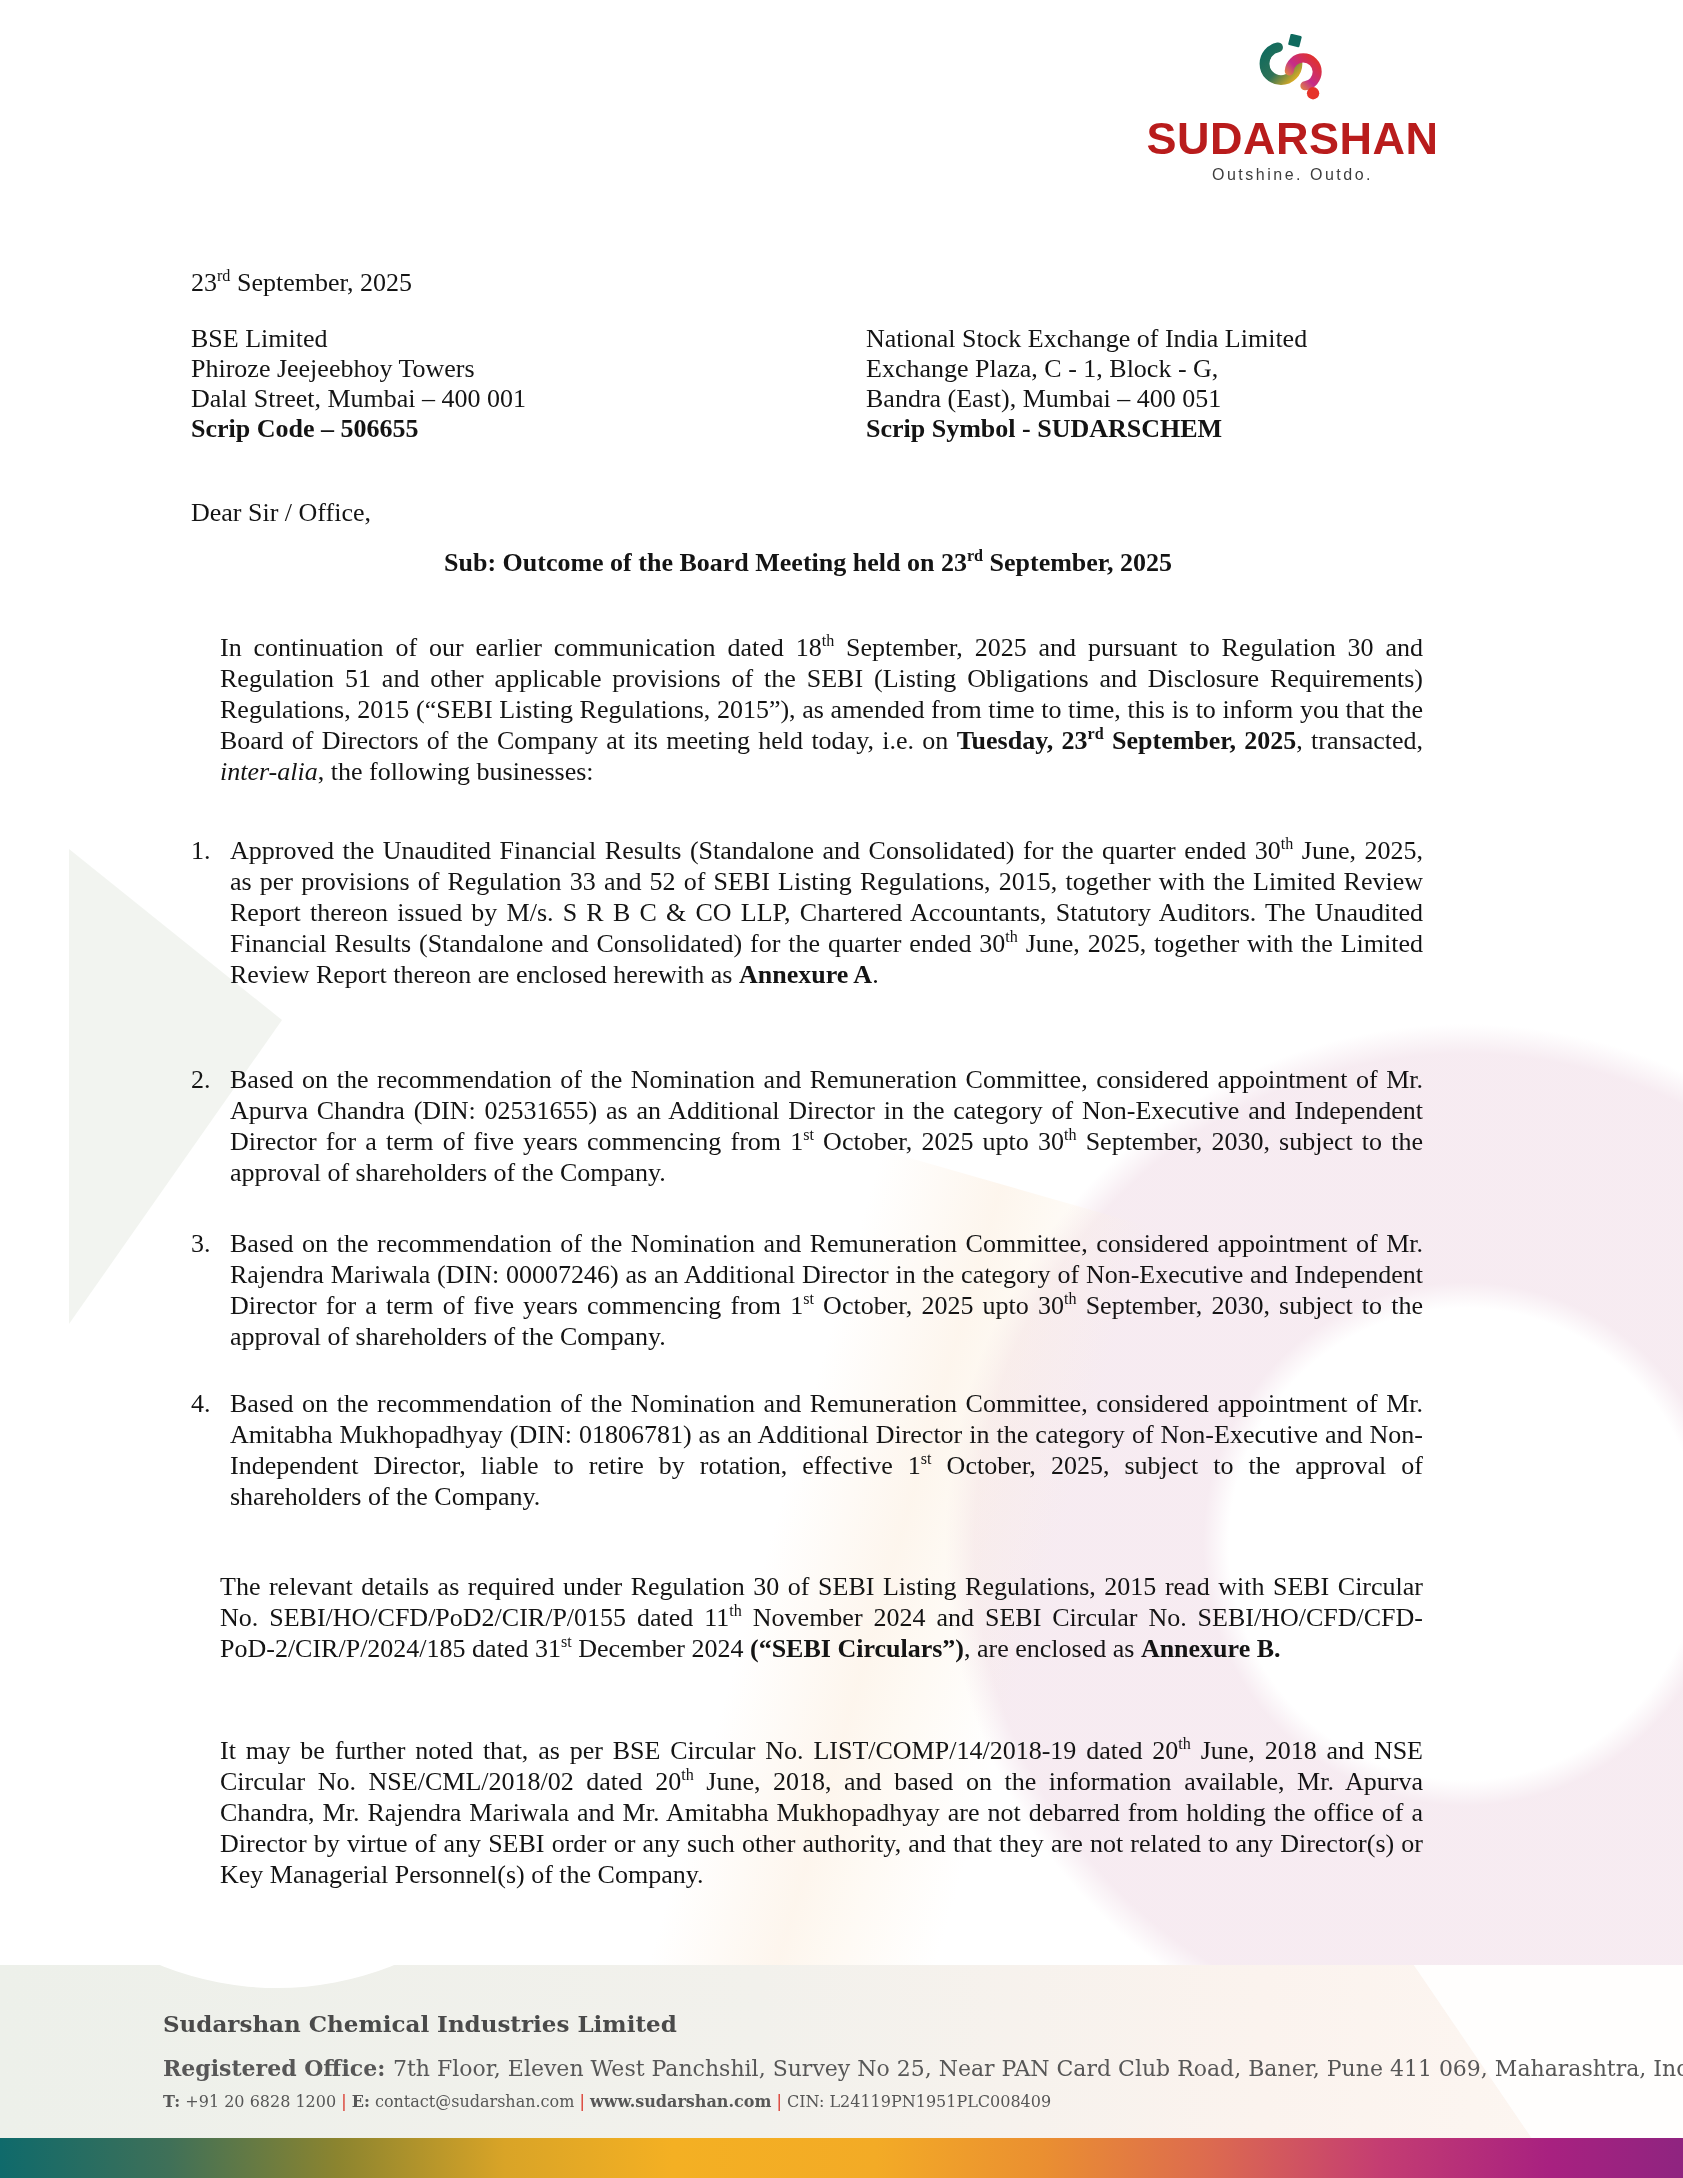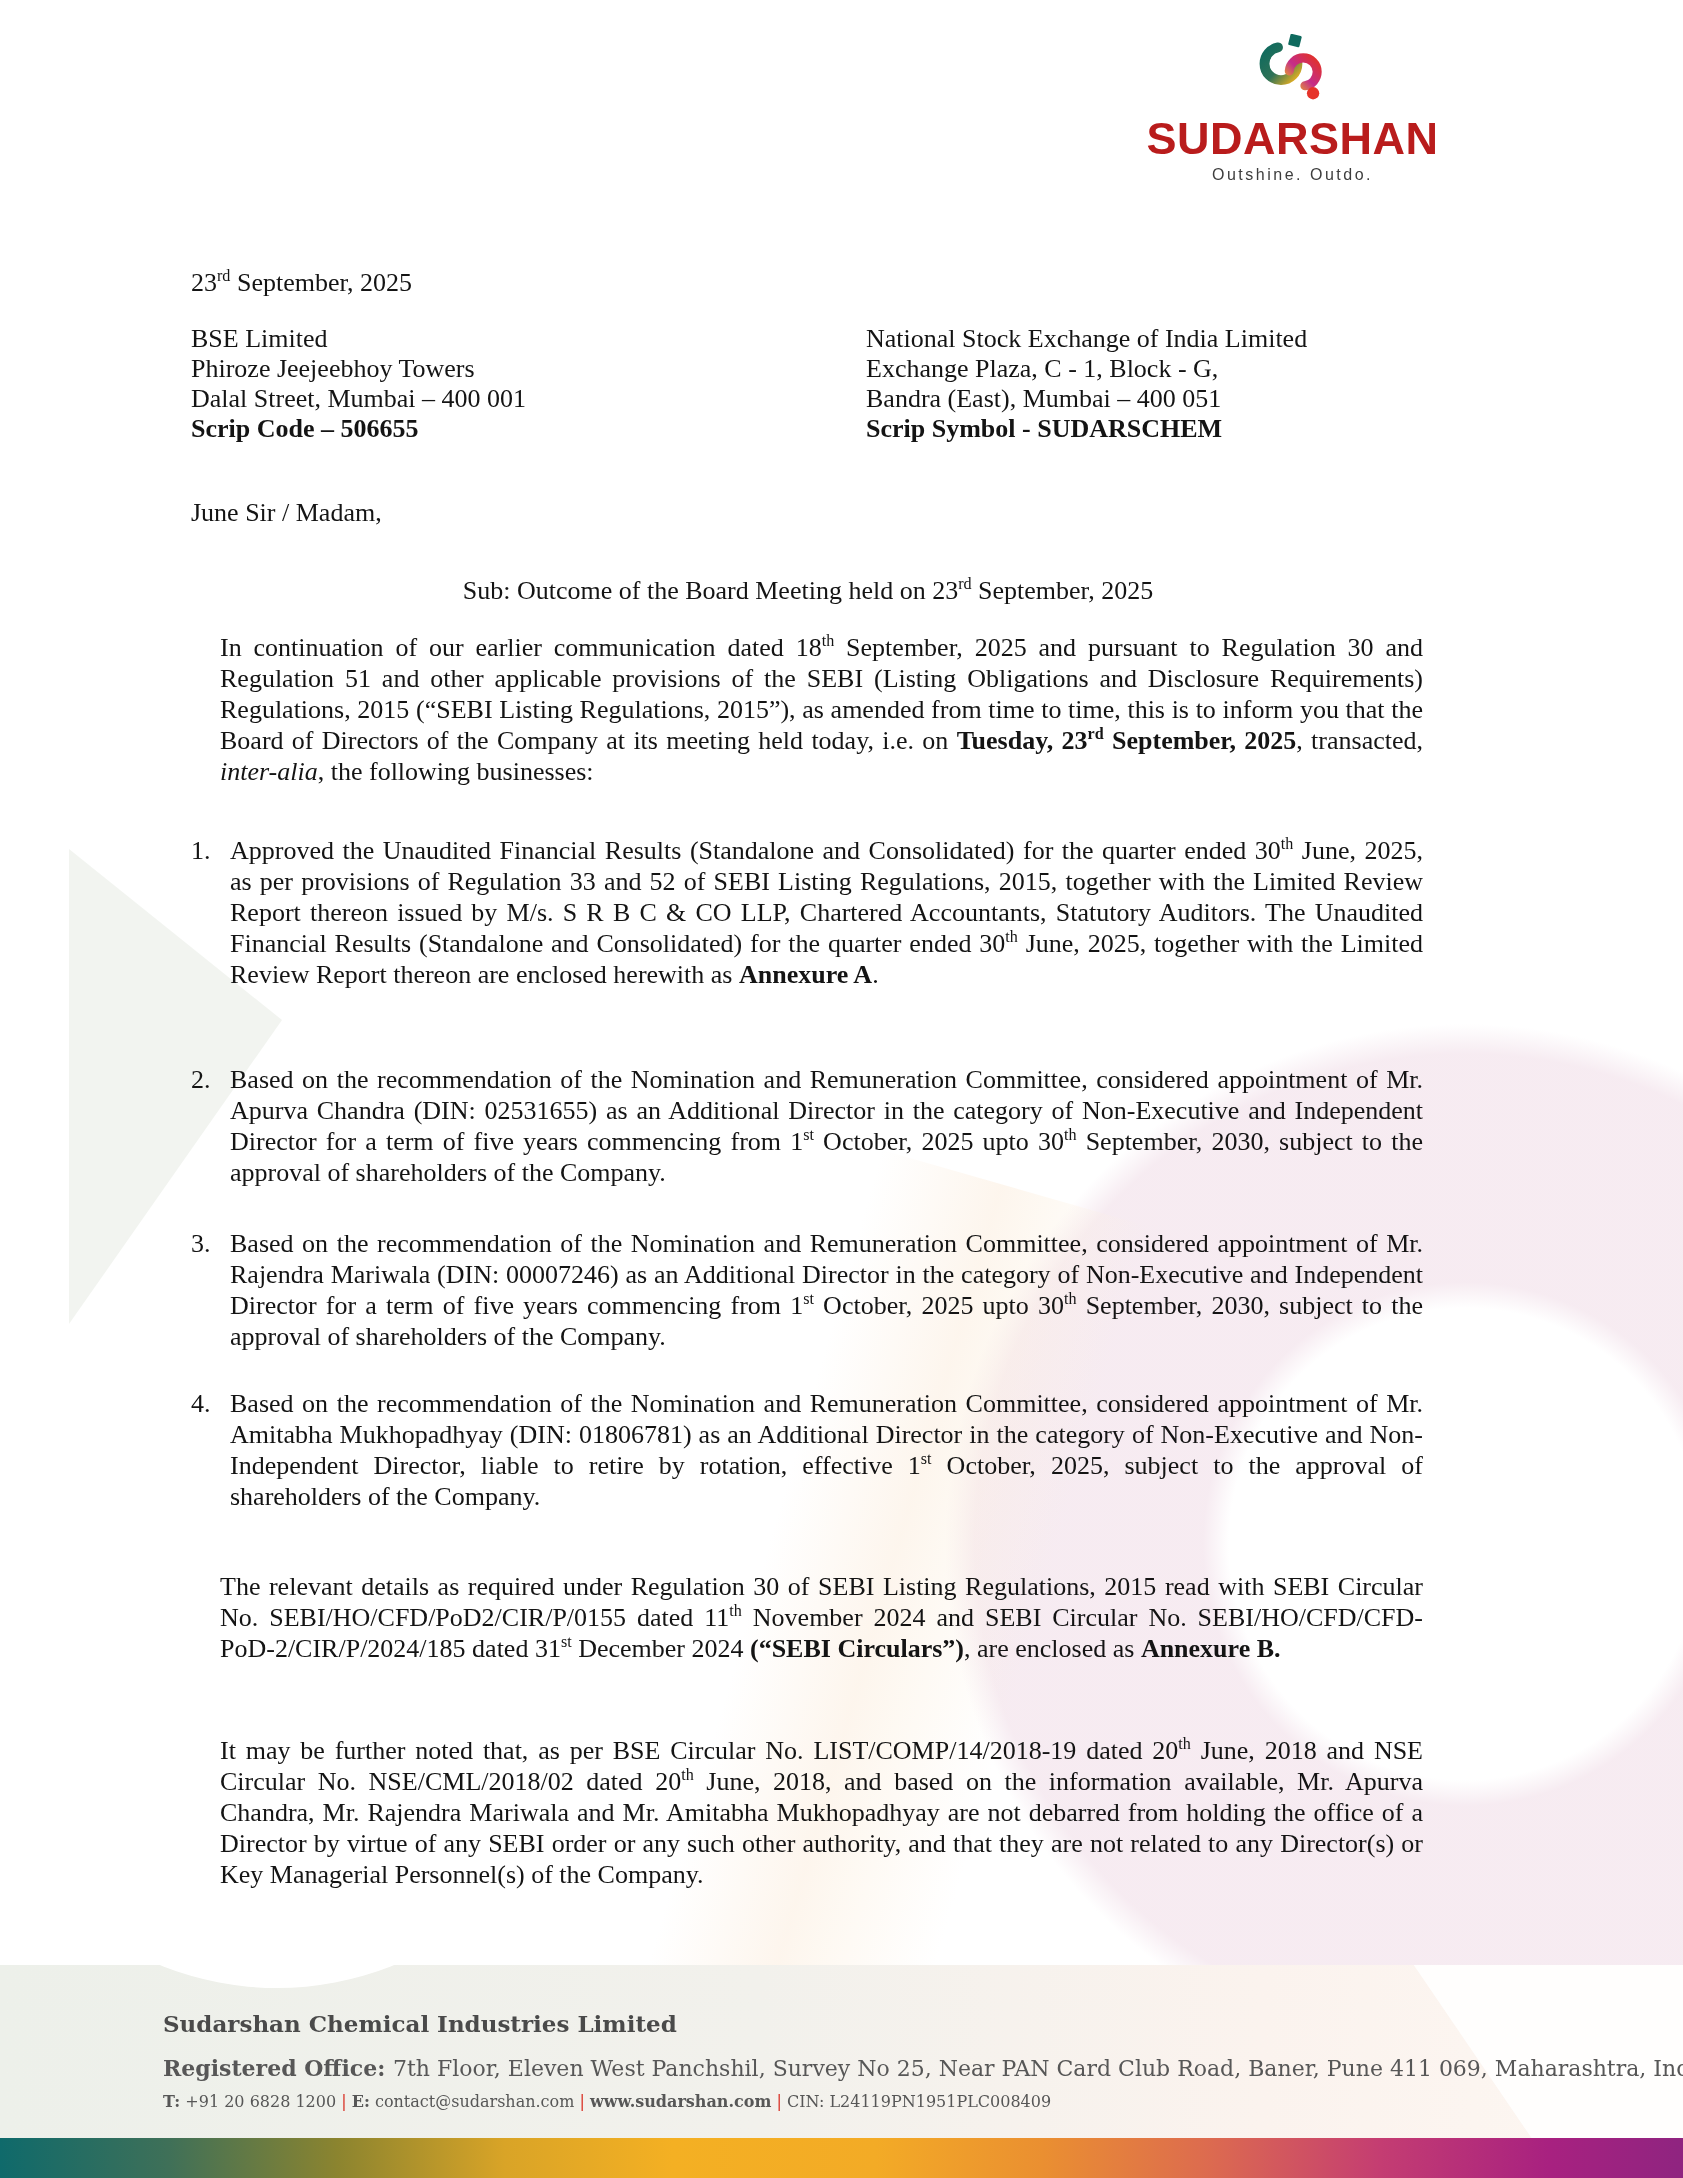--- a/index.html
+++ b/index.html
@@ -34,21 +34,21 @@
   .logo-tag{font-size:16px;color:#3d3d3d;letter-spacing:2.5px;margin-top:4px;}
   
   .blk{position:absolute;z-index:1;font-size:26px;line-height:31px;}
   .date-line{top:267px;left:191px;text-align:right;}
   .addr-row{top:324px;left:191px;width:1234px;display:flex;line-height:30px;}
   .addr-left{width:675px;}
   .addr-right{flex:1;}
   .addr-line{display:block;}
   .b{font-weight:bold;}
   .salutation{top:497px;left:191px;}
-  .subject{top:547px;left:191px;width:1234px;text-align:center;font-weight:normal;margin-top:28px;}
+  .subject{top:547px;left:191px;width:1234px;text-align:center;font-weight:bold;}
   .para{left:220px;width:1203px;text-align:justify;}
   .p-intro{top:632px;}
   .list-item{left:191px;width:1232px;}
   .item-1{top:835px;} .item-2{top:1064px;} .item-3{top:1228px;} .item-4{top:1388px;}
   .item-num{position:absolute;left:0;top:0;}
   .item-text{margin-left:39px;text-align:justify;}
   .p-details{top:1571px;}
   .p-debarred{top:1735px;}
   sup{font-size:.62em;line-height:0;vertical-align:super;}
   
@@ -102,21 +102,21 @@
       <span class="addr-line b">Scrip Code – 506655</span>
     </div>
     <div class="addr-right">
       <span class="addr-line">National Stock Exchange of India Limited</span>
       <span class="addr-line">Exchange Plaza, C - 1, Block - G,</span>
       <span class="addr-line">Bandra (East), Mumbai – 400 051</span>
       <span class="addr-line b">Scrip Symbol - SUDARSCHEM</span>
     </div>
   </div>
 
-  <div class="blk salutation">June Sir / Madam,</div>
+  <div class="blk salutation">Dear Sir / Office,</div>
 
   <div class="blk subject"><span>Sub: Outcome of the Board Meeting held on 23</span><sup>rd</sup><span> September, 2025</span></div>
 
   <div class="blk para p-intro"><span>In continuation of our earlier communication dated 18</span><sup>th</sup><span> September, 2025 and pursuant to Regulation 30 and Regulation 51 and other applicable provisions of the SEBI (Listing Obligations and Disclosure Requirements) Regulations, 2015 (“SEBI Listing Regulations, 2015”), as amended from time to time, this is to inform you that the Board of Directors of the Company at its meeting held today, i.e. on </span><span style="font-weight: bold;">Tuesday, 23</span><sup style="font-weight: bold;">rd</sup><span style="font-weight: bold;"> September, 2025</span><span>, transacted, </span><span style="font-style: italic;">inter-alia</span><span>, the following businesses:</span></div>
 
   <div class="blk list-item item-1">
     <span class="item-num">1.</span>
     <div class="item-text"><span>Approved the Unaudited Financial Results (Standalone and Consolidated) for the quarter ended 30</span><sup>th</sup><span> June, 2025, as per provisions of Regulation 33 and 52 of SEBI Listing Regulations, 2015, together with the Limited Review Report thereon issued by M/s. S R B C &amp; CO LLP, Chartered Accountants, Statutory Auditors. The Unaudited Financial Results (Standalone and Consolidated) for the quarter ended 30</span><sup>th</sup><span> June, 2025, together with the Limited Review Report thereon are enclosed herewith as </span><span style="font-weight: bold;">Annexure A</span><span>.</span></div>
   </div>
   <div class="blk list-item item-2">

